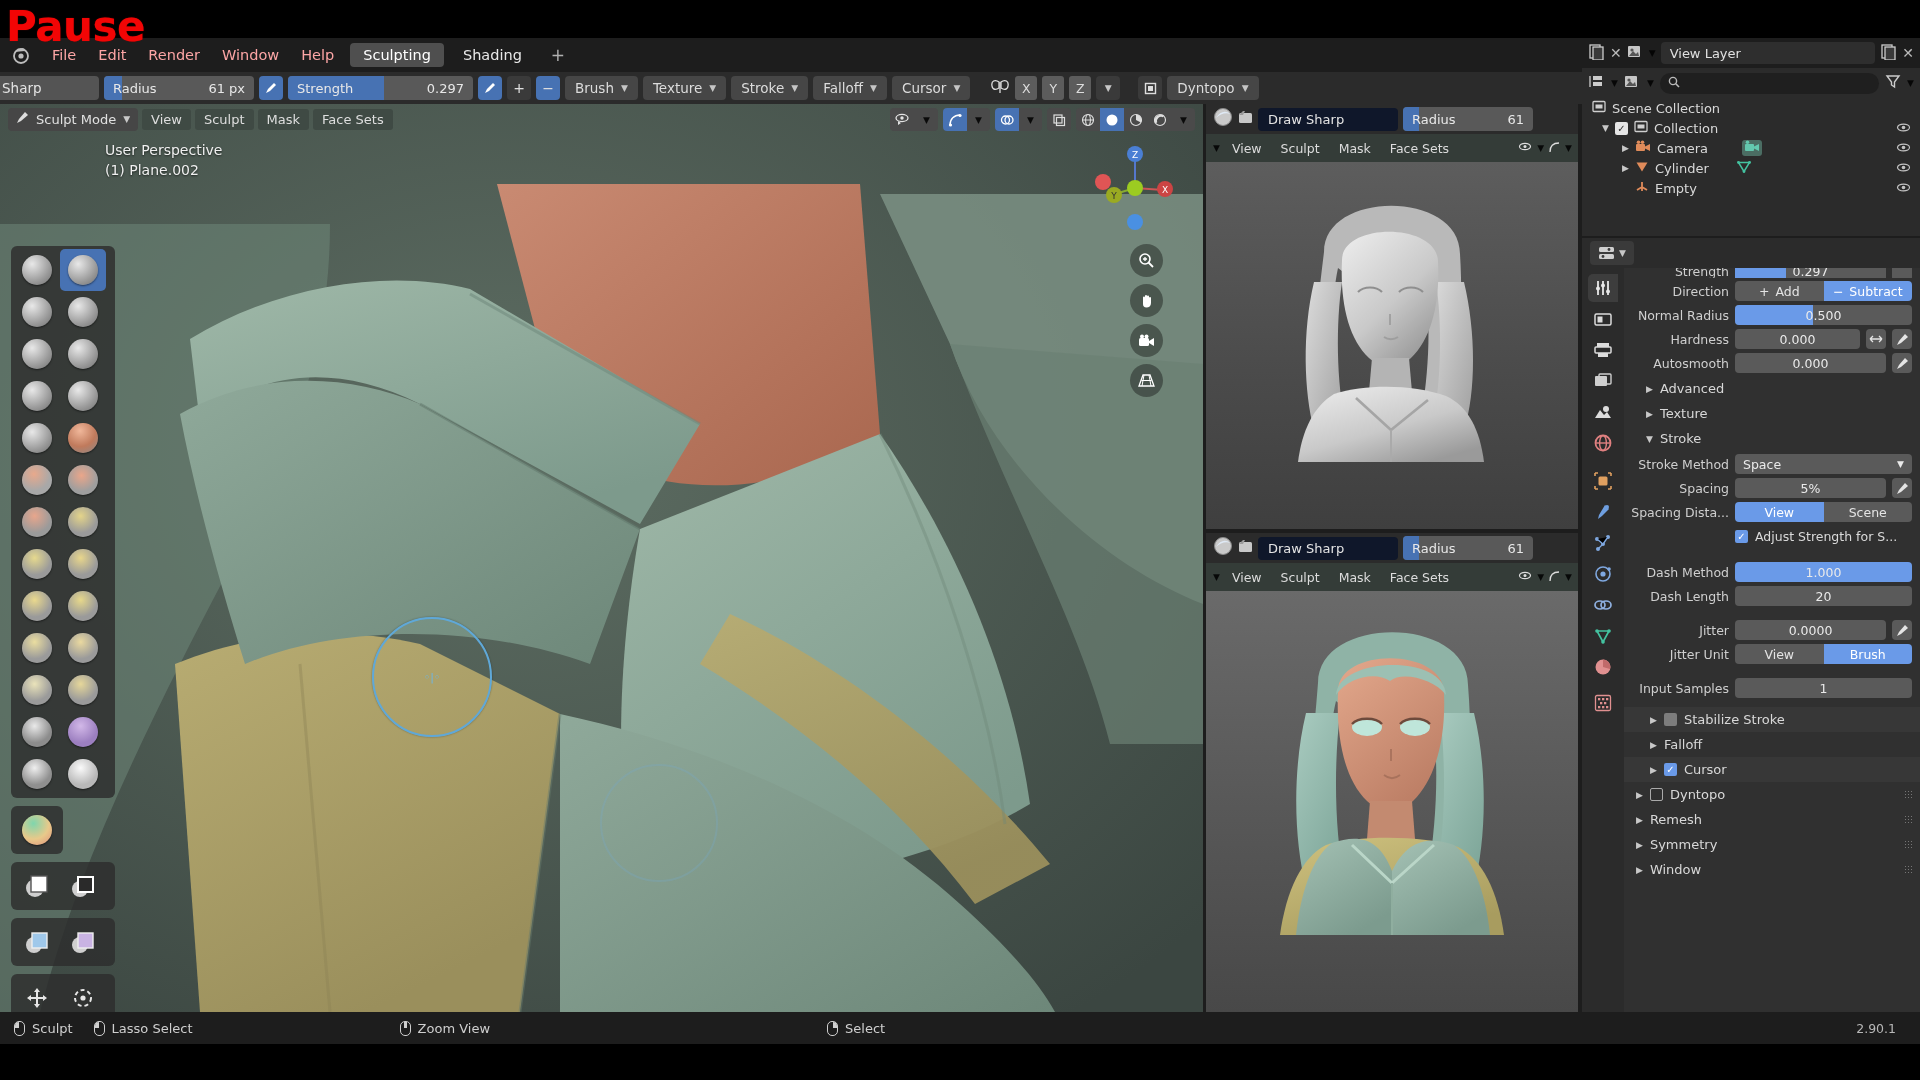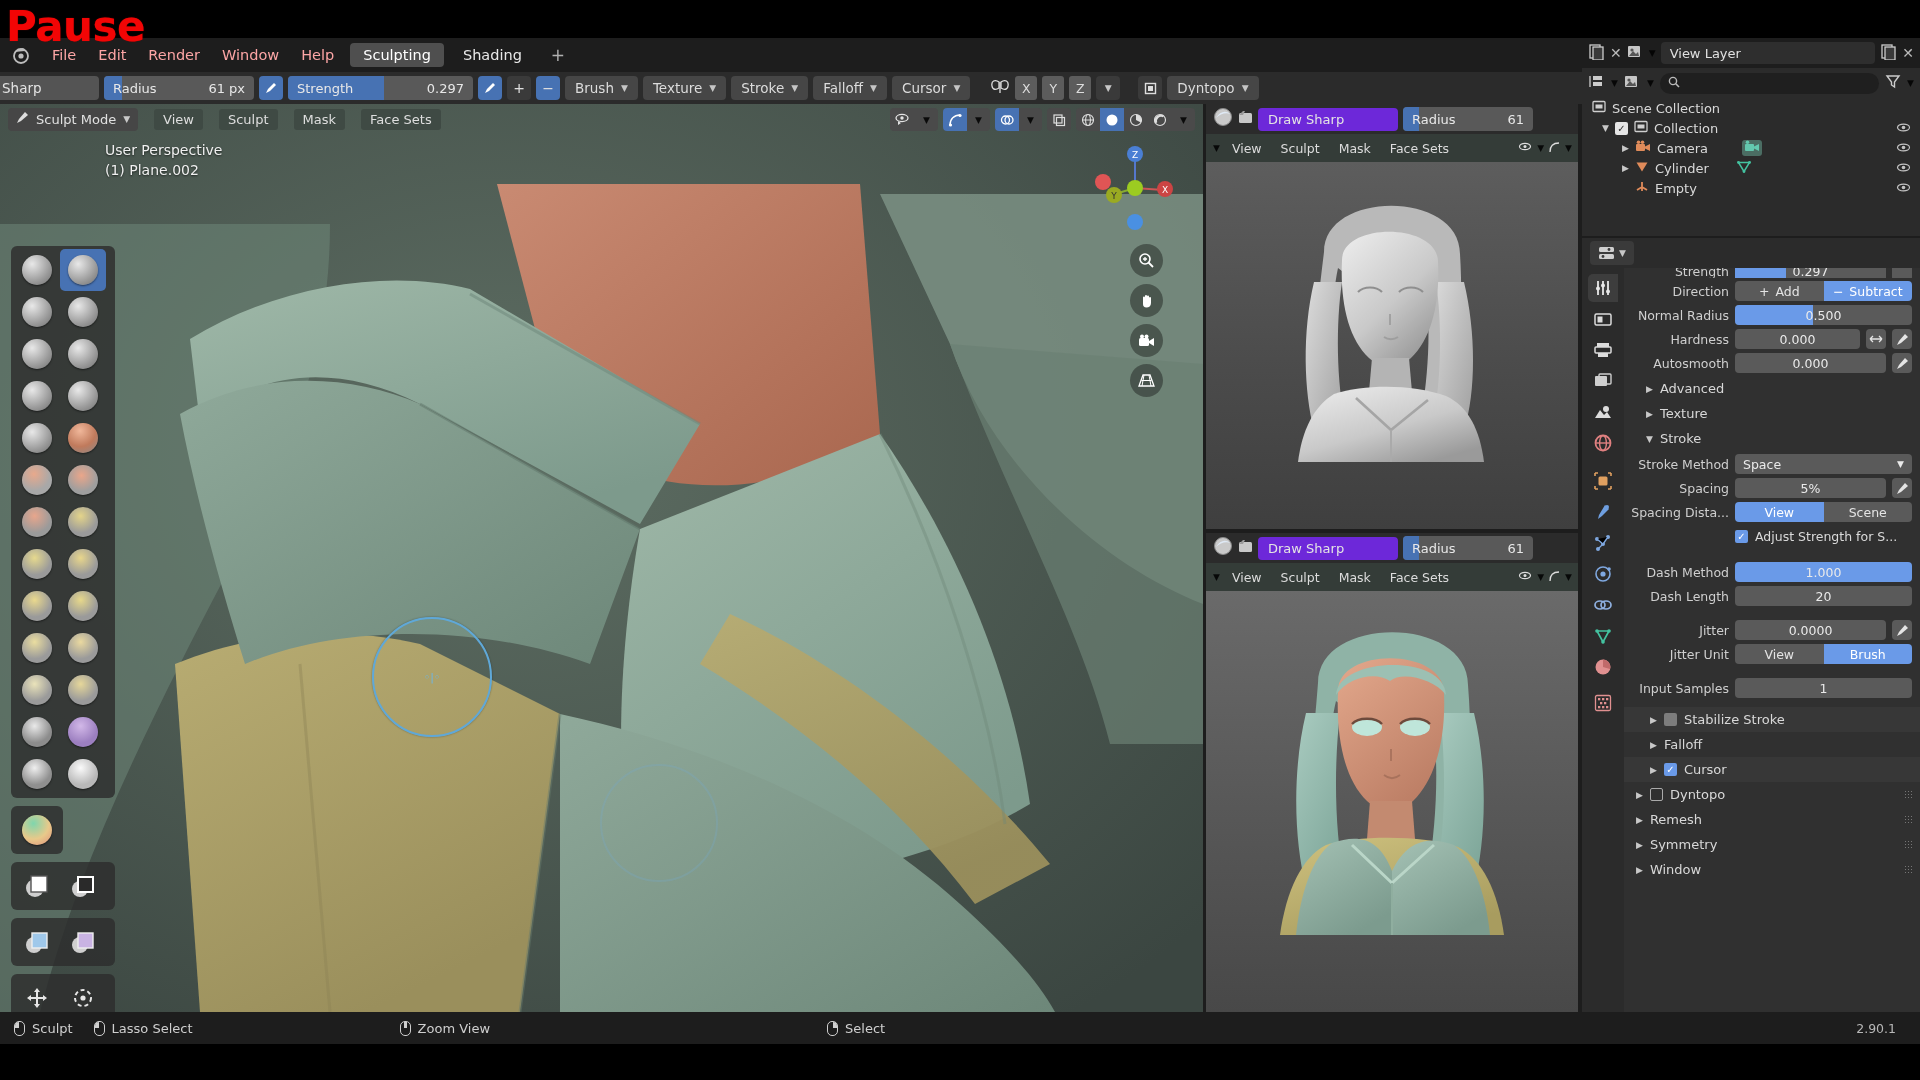--- a/index.html
+++ b/index.html
@@ -70,21 +70,21 @@
   }
 
   
   .viewport {
     position:absolute; left:0; top:104px; width:1203px; height:908px;
     overflow:hidden;
     background: radial-gradient(ellipse at 40% 40%, #5b6b60 0%, #4a5a52 45%, #3e4a44 100%);
   }
   .vp-header {
     position:absolute; left:0; top:0; width:100%; height:30px;
-    display:flex; align-items:center; gap:16px; padding-left:8px; z-index:20;
+    display:flex; align-items:center; gap:4px; padding-left:8px; z-index:20;
   }
   .mode-btn {
     height:23px; background:#464646; border-radius:4px; color:#e0e0e0; font-size:13px;
     display:flex; align-items:center; gap:7px; padding:0 8px;
   }
   .vp-menu { font-size:13px; color:#dedede; padding:3px 9px; border-radius:3px; background:#3f4a44; }
   .vp-right { position:absolute; right:8px; top:4px; display:flex; align-items:center; gap:5px; z-index:20; }
   .pill { display:flex; height:23px; background:#4a4a4a; border-radius:4px; overflow:hidden; }
   .pill .seg { display:flex; align-items:center; justify-content:center; padding:0 5px; min-width:23px; }
   .pill .seg.on { background:#4772b3; }
@@ -138,21 +138,21 @@
   
   .mini1 { position:absolute; left:1206px; top:104px; width:372px; height:425px; background:#303030; overflow:hidden; }
   .mini2 { position:absolute; left:1206px; top:533px; width:372px; height:479px; background:#303030; overflow:hidden; }
   .mini-hdr {
     height:30px; display:flex; align-items:center; gap:5px; padding-left:7px; background:#2b2b2b;
   }
   .mini-hdr2 {
     height:28px; display:flex; align-items:center; gap:5px; padding-left:7px; background:#343c38;
   }
   .brushfield {
-    height:23px; background:#6d28d9; border-radius:4px; color:#e4e4e4; font-size:13px;
+    height:23px; background:#0f172a; border-radius:4px; color:#e4e4e4; font-size:13px;
     display:flex; align-items:center; padding:0 10px; min-width:140px;
   }
   .mini-canvas { position:absolute; left:0; right:0; bottom:0; top:58px; overflow:hidden; }
   .mini1 .mini-canvas { background: linear-gradient(180deg,#5d5d5d 0%, #4a4a4a 60%, #3f3f3f 100%); }
   .mini2 .mini-canvas { background: linear-gradient(180deg,#6a6a6a 0%, #555 60%, #484848 100%); }
   .mini-menu { font-size:12.5px; color:#dcdcdc; padding:2px 7px; }
 
   
   .outliner { position:absolute; left:1582px; top:38px; width:338px; height:198px; background:#2b2b2b; }
   .ol-hdr { height:30px; display:flex; align-items:center; gap:5px; padding:0 6px; background:#1d1d1d; }

